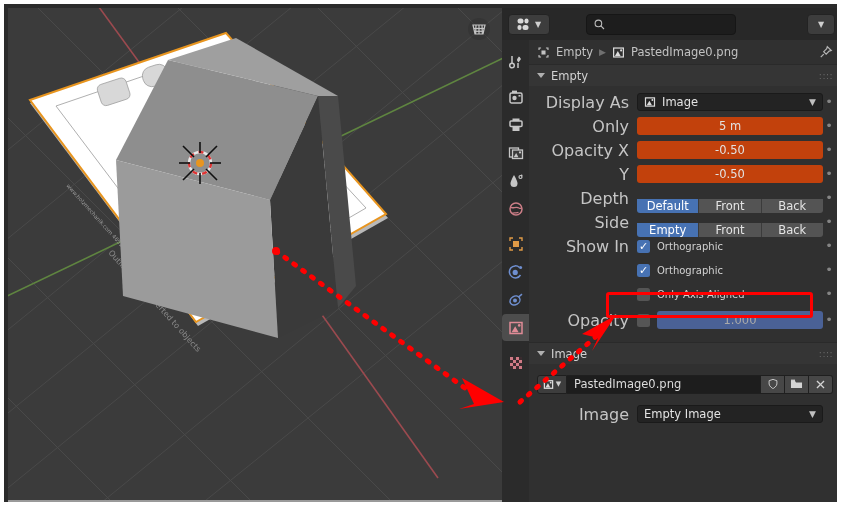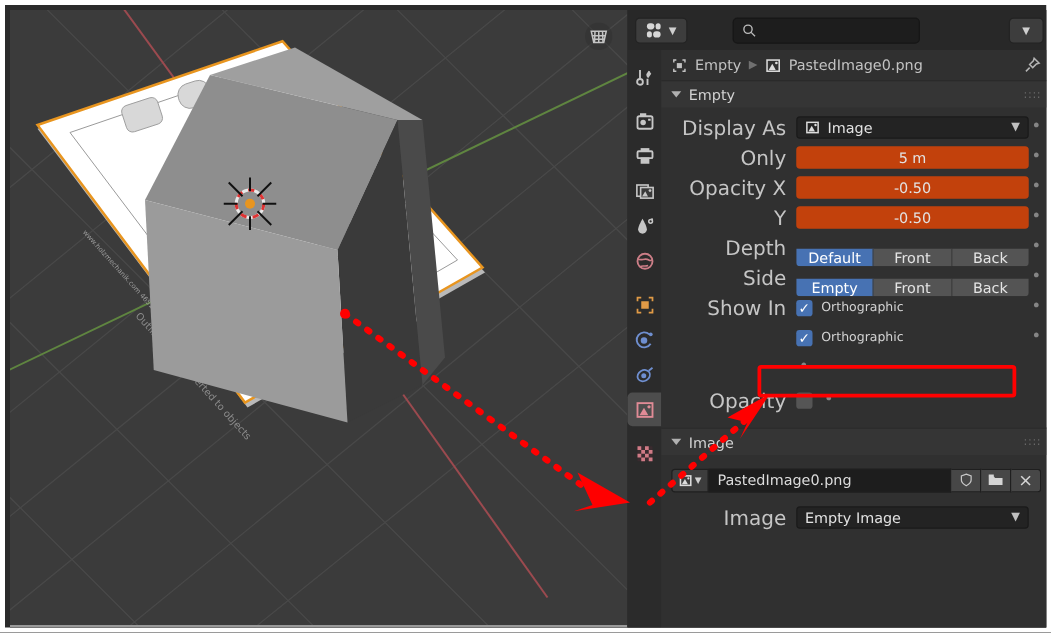--- a/index.html
+++ b/index.html
@@ -633,26 +633,33 @@
               <span class="cbox on">
                   <span class="tick">✓</span>
                 </span>
               <span class="cb-text">Orthographic</span>
             </div>
             <span class="anim-dot">•</span>
           </div>
 
           <div class="cb-row">
             <span class="row-label"></span>
+            <div class="cb-wrap">
+              <span class="cbox"></span>
+              <span class="cb-text">Only Axis Aligned</span>
+            </div>
             <span class="anim-dot">•</span>
           </div>
 
           <div class="row" style="margin-top:6px;">
             <span class="row-label">Opacity</span>
             <span class="cbox" style="margin-right:7px;"></span>
+            <div class="field slider">
+              <span>1.000</span>
+            </div>
             <span class="anim-dot">•</span>
           </div>
         </div>
 
         <div class="panel-header">
           <span class="tri"></span>
           <span>Image</span>
           <span class="grip">::::</span>
         </div>
 

